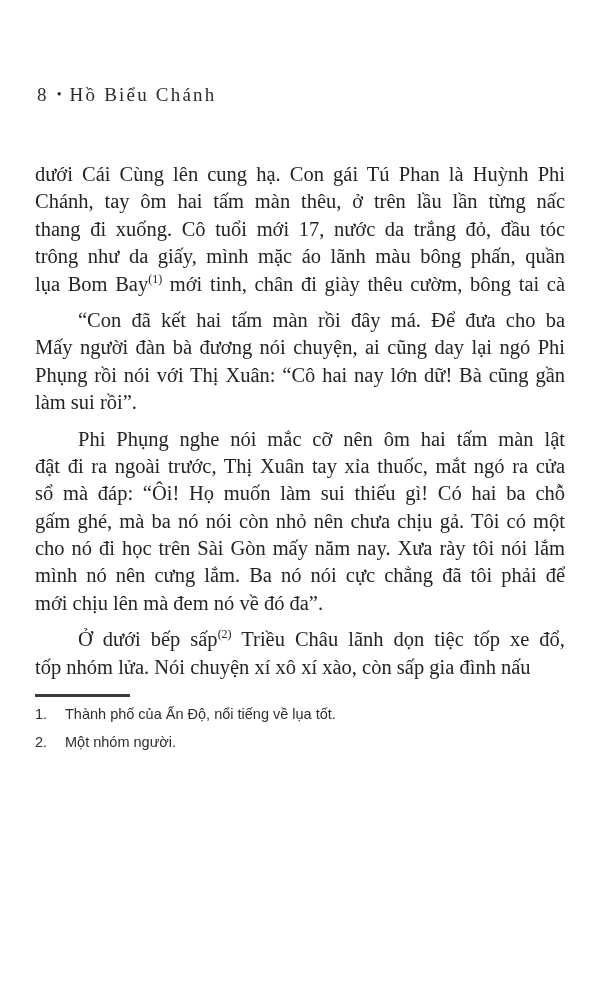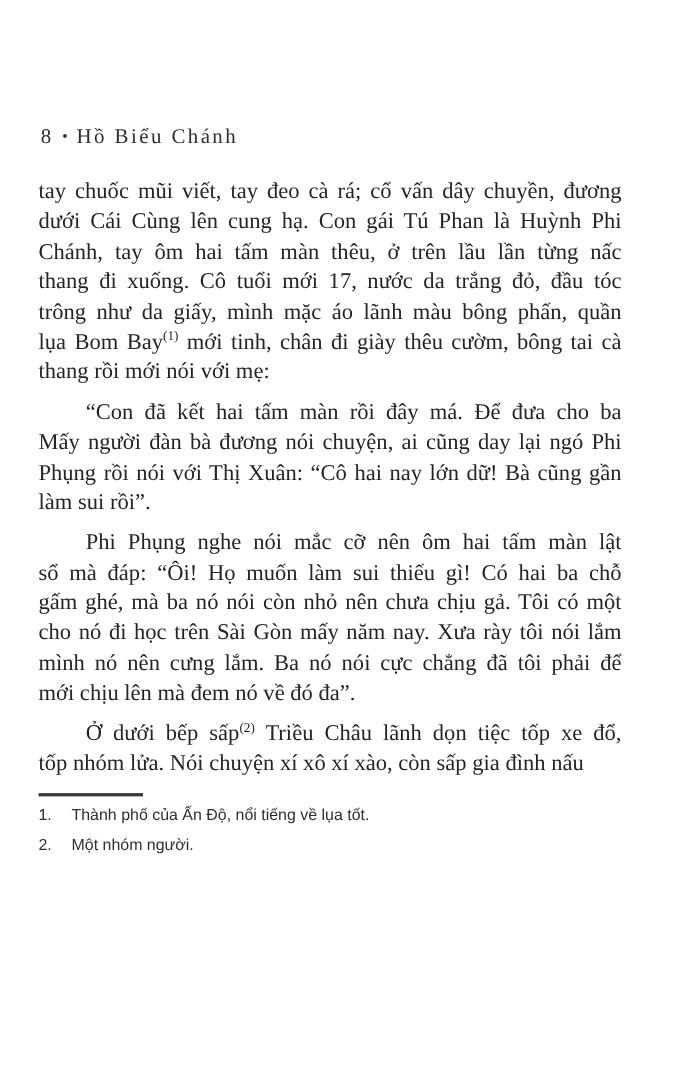--- a/index.html
+++ b/index.html
@@ -16,21 +16,20 @@
     font-family: "Liberation Serif", "DejaVu Serif", serif;
   }
   .running-header {
     position: absolute;
     left: 37px;
     top: 84px;
     font-size: 19px;
     letter-spacing: 2.2px;
     color: #2d2d2d;
     white-space: nowrap;
-    margin-top: 30px;
   }
   .running-header .sep {
     margin: 0 8px;
     font-size: 14px;
     vertical-align: 2px;
     letter-spacing: 0;
   }
   .page-body {
     position: absolute;
     left: 35px;
@@ -85,36 +84,35 @@
 
 <div class="page">
 
   <div class="running-header">
     <span>8</span><span class="sep">•</span><span>Hồ Biểu Chánh</span>
   </div>
 
   <div class="page-body">
     <div id="paragraph-container">
         <div class="para">
-          <div class="line">tay chuốc mũi viết, tay đeo cà rá; cổ vấn dây chuyền, đương</div>
           <div class="line">dưới Cái Cùng lên cung hạ. Con gái Tú Phan là Huỳnh Phi</div>
           <div class="line">Chánh, tay ôm hai tấm màn thêu, ở trên lầu lần từng nấc</div>
           <div class="line">thang đi xuống. Cô tuổi mới 17, nước da trắng đỏ, đầu tóc</div>
           <div class="line">trông như da giấy, mình mặc áo lãnh màu bông phấn, quần</div>
           <div class="line">lụa Bom Bay<sup class="fnref">(1)</sup> mới tinh, chân đi giày thêu cườm, bông tai cà</div>
-          <div class="line last">thang rồi mới nói với mẹ:</div>
         </div>
         <div class="para indented">
           <div class="line">“Con đã kết hai tấm màn rồi đây má. Để đưa cho ba</div>
           <div class="line">Mấy người đàn bà đương nói chuyện, ai cũng day lại ngó Phi</div>
           <div class="line">Phụng rồi nói với Thị Xuân: “Cô hai nay lớn dữ! Bà cũng gần</div>
           <div class="line last">làm sui rồi”.</div>
         </div>
         <div class="para indented">
           <div class="line">Phi Phụng nghe nói mắc cỡ nên ôm hai tấm màn lật</div>
+          <div class="line">đật đi ra ngoài trước, Thị Xuân tay xỉa thuốc, mắt ngó ra cửa</div>
           <div class="line">sổ mà đáp: “Ôi! Họ muốn làm sui thiếu gì! Có hai ba chỗ</div>
           <div class="line">gấm ghé, mà ba nó nói còn nhỏ nên chưa chịu gả. Tôi có một</div>
           <div class="line">cho nó đi học trên Sài Gòn mấy năm nay. Xưa rày tôi nói lắm</div>
           <div class="line">mình nó nên cưng lắm. Ba nó nói cực chẳng đã tôi phải để</div>
           <div class="line last">mới chịu lên mà đem nó về đó đa”.</div>
         </div>
         <div class="para indented">
           <div class="line">Ở dưới bếp sấp<sup class="fnref">(2)</sup> Triều Châu lãnh dọn tiệc tốp xe đổ,</div>
           <div class="line last">tốp nhóm lửa. Nói chuyện xí xô xí xào, còn sấp gia đình nấu</div>
         </div>

